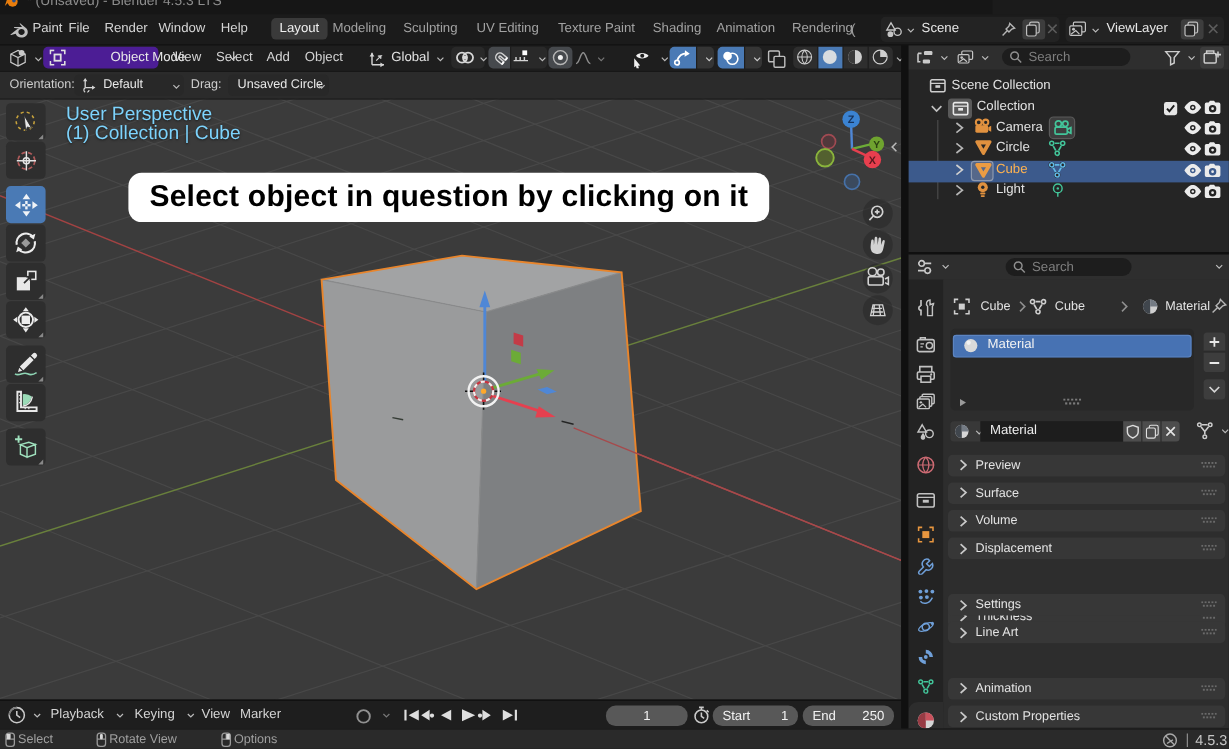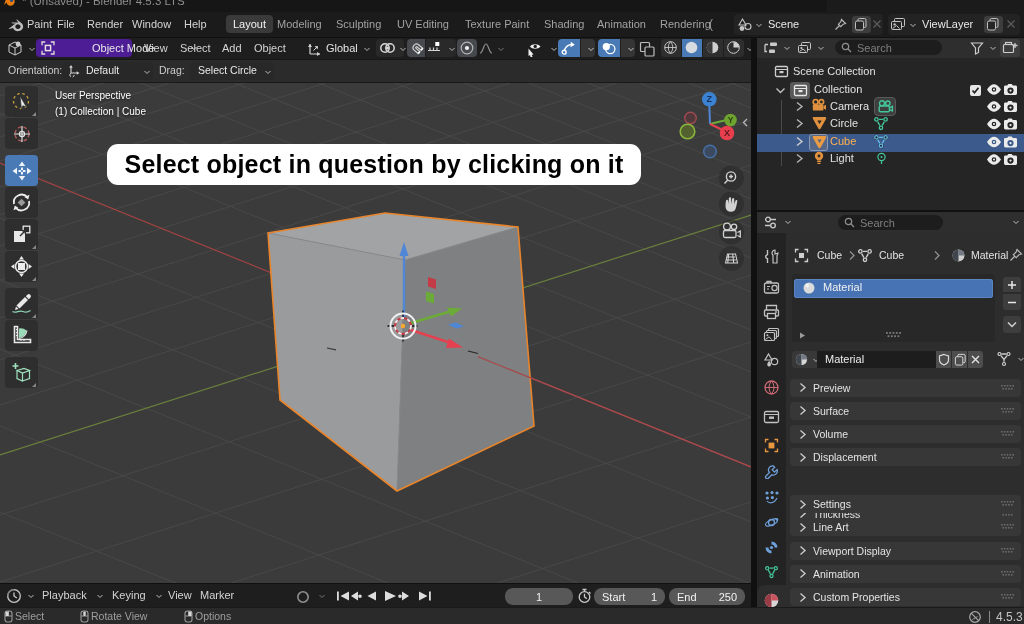--- a/index.html
+++ b/index.html
@@ -12,21 +12,21 @@
 .menu{color:#d4d4d4;white-space:nowrap;}
 .wtab{color:#a2a2a2;white-space:nowrap;}
 .wtab.active{background:#3a3a3a;color:#f0f0f0;border-radius:4px;padding:3px 7px;}
 #toolhdr{left:0;top:38px;width:751px;height:21px;background:#1e1e1e;}
 #toolset{left:0;top:59px;width:751px;height:23px;background:#2b2b2b;border-top:1px solid #171717;font-size:10.5px;}
 .pill{background:#4c1d95;border-radius:4px;height:18px;display:flex;align-items:center;padding:0 5px;color:#e8e8e8;white-space:nowrap;gap:32px;}
 .pill svg{flex:0 0 auto;}
 .chev{width:8px;height:8px;margin-left:4px;flex:0 0 auto;}
 
 #viewport{left:0;top:82px;width:751px;height:501px;background:#3b3b3b;overflow:hidden;}
-#vpinfo{left:55px;top:6px;color:#ffffff;font-size:10px;text-shadow:0 1px 2px rgba(0,0,0,.6);line-height:16px;}
+#vpinfo{left:55px;top:6px;color:#7dd3fc;font-size:16px;text-shadow:0 1px 2px rgba(0,0,0,.6);line-height:16px;}
 #overlaybox{left:107px;top:62px;width:534px;height:41px;background:#ffffff;border-radius:11px;display:flex;align-items:center;justify-content:center;}
 #overlaybox span{color:#000;font-weight:bold;font-size:25px;letter-spacing:.2px;white-space:nowrap;}
 #toolbar{left:5px;top:4px;width:33px;}
 .tbtn{width:33px;height:31px;background:#2e2e2e;margin-bottom:1px;border-radius:4px;display:flex;align-items:center;justify-content:center;position:relative;}
 .tbtn.active{background:#4a7ab5;}
 .tgap{height:5px;}
 
 #outliner{left:757px;top:38px;width:267px;height:172px;background:#252525;}
 #props{left:757px;top:212px;width:267px;height:395px;background:#2d2d2d;}
 #ptabs{left:757px;top:233px;width:29px;height:374px;background:#232323;}
@@ -248,21 +248,21 @@
         <path d="M5 9 L5 3 M5 9 L11 9" stroke="#d5d5d5" fill="none" stroke-width="1.1"></path>
         <path d="M5 1 l-1.8 2.8 h3.6 Z M13.5 9 l-2.8 -1.8 v3.6 Z" fill="#d5d5d5"></path>
         <path d="M5 12.8 a2 2 0 0 1 0 -3.6 M8.2 11 a2 2 0 0 1 -1.5 1.9" stroke="#d5d5d5" fill="none" stroke-width="1"></path>
       </svg>
   <div class="abs" style="left:86px;top:4px;color:#e8e8e8">Default</div>
   <svg class="abs chev" style="left:139px;top:8px" viewBox="0 0 8 8">
         <path d="M1.5 3 L4 5.5 L6.5 3" stroke="#bbb" fill="none"></path>
       </svg>
   <div class="abs" style="left:159px;top:4px;color:#cdcdcd">Drag:</div>
   <div class="abs" style="left:190px;top:2px;width:84px;height:18px;background:#282828;border-radius:4px;"></div>
-  <div class="abs" style="left:198px;top:4px;color:#e8e8e8">Select Circle</div>
+  <div class="abs" style="left:198px;top:4px;color:#e8e8e8">Unsaved Circle</div>
   <svg class="abs chev" style="left:260px;top:8px" viewBox="0 0 8 8">
         <path d="M1.5 3 L4 5.5 L6.5 3" stroke="#bbb" fill="none"></path>
       </svg>
 </div>
 
 <div class="abs" id="viewport">
   <svg width="751" height="501" viewBox="0 82 751 501">
     <rect y="82" width="751" height="501" fill="#3b3b3b"></rect>
     <g id="grid" stroke="#484848" stroke-width="1">
       <line x1="0" y1="405" x2="751" y2="165"></line>
@@ -895,38 +895,20 @@
             <rect x="5.7" y="0" width="1.6" height="1.6"></rect>
             <rect x="8.55" y="0" width="1.6" height="1.6"></rect>
             <rect x="11.4" y="0" width="1.6" height="1.6"></rect>
             <rect x="1.4" y="3" width="1.6" height="1.6"></rect>
             <rect x="4.25" y="3" width="1.6" height="1.6"></rect>
             <rect x="7.1" y="3" width="1.6" height="1.6"></rect>
             <rect x="9.95" y="3" width="1.6" height="1.6"></rect>
           </g>
         </svg>
 </div>
-<div class="abs panel" style="top:329.6px;left:33px;width:231px;">
-<svg class="pchev" width="9" height="11" viewBox="0 0 9 11">
-          <path d="M2.5 1.5 L7 5.5 L2.5 9.5" stroke="#c9c9c9" fill="none" stroke-width="1.4"></path>
-        </svg>Viewport Display
-<svg class="grips" viewBox="0 0 13 6">
-          <g fill="#6a6a6a">
-            <rect x="0" y="0" width="1.6" height="1.6"></rect>
-            <rect x="2.85" y="0" width="1.6" height="1.6"></rect>
-            <rect x="5.7" y="0" width="1.6" height="1.6"></rect>
-            <rect x="8.55" y="0" width="1.6" height="1.6"></rect>
-            <rect x="11.4" y="0" width="1.6" height="1.6"></rect>
-            <rect x="1.4" y="3" width="1.6" height="1.6"></rect>
-            <rect x="4.25" y="3" width="1.6" height="1.6"></rect>
-            <rect x="7.1" y="3" width="1.6" height="1.6"></rect>
-            <rect x="9.95" y="3" width="1.6" height="1.6"></rect>
-          </g>
-        </svg>
-</div>
 <div class="abs panel" style="top:352.9px;left:33px;width:231px;">
 <svg class="pchev" width="9" height="11" viewBox="0 0 9 11">
           <path d="M2.5 1.5 L7 5.5 L2.5 9.5" stroke="#c9c9c9" fill="none" stroke-width="1.4"></path>
         </svg>Animation
 <svg class="grips" viewBox="0 0 13 6">
           <g fill="#6a6a6a">
             <rect x="0" y="0" width="1.6" height="1.6"></rect>
             <rect x="2.85" y="0" width="1.6" height="1.6"></rect>
             <rect x="5.7" y="0" width="1.6" height="1.6"></rect>
             <rect x="8.55" y="0" width="1.6" height="1.6"></rect>

